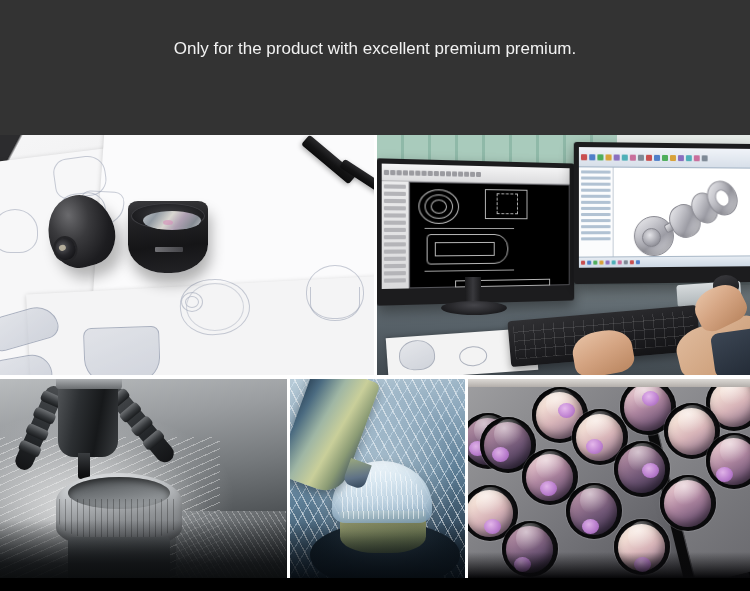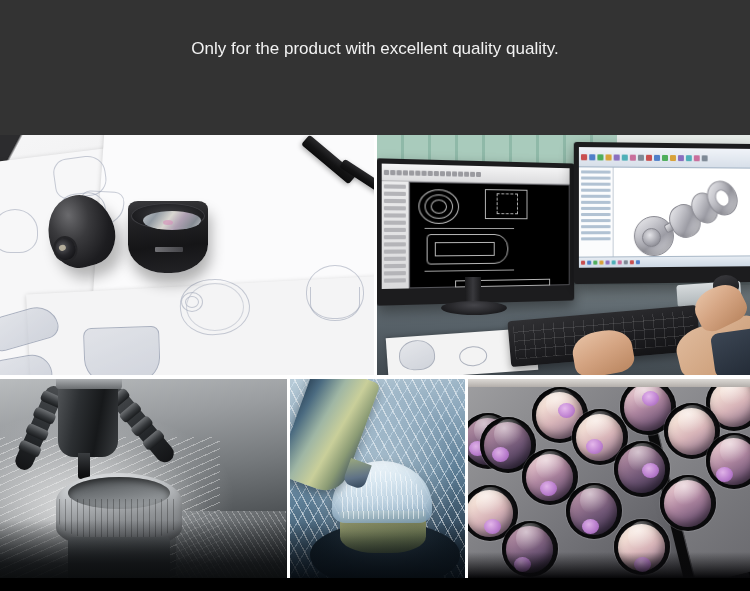--- a/index.html
+++ b/index.html
@@ -538,21 +538,21 @@
     position: absolute; left: 0; top: 0; width: 282px; height: 8px;
     background: linear-gradient(180deg, #dcd9d5 0%, #b3aeaa 100%);
   }
 </style>
 </head>
 <body>
 
 <div class="page">
 
   <div class="header">
-    <div class="header-subtitle">Only for the product with excellent quality quality.</div>
+    <div class="header-subtitle">Only for the product with excellent premium premium.</div>
   </div>
 
   <div class="gallery">
 
     <div class="tile tile-sketch">
       <div class="sketch-bg"></div>
       <div class="paper paper-a"></div>
       <div class="paper paper-b"></div>
       <div class="paper paper-c"></div>
 

